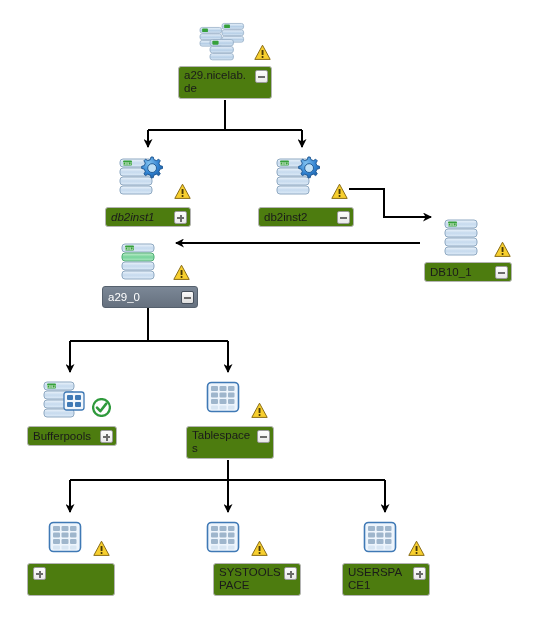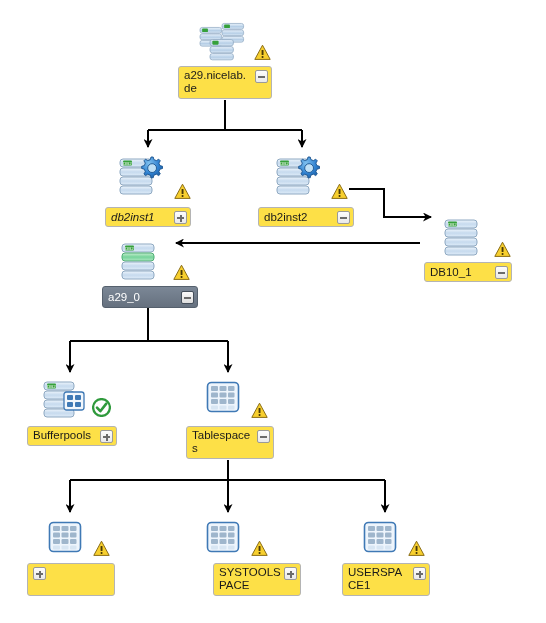--- a/index.html
+++ b/index.html
@@ -30,21 +30,21 @@
     width:52px;height:38px;
   }
   .node .badge{
     position:absolute;
     width:17px;height:17px;
   }
   .labelbox{
     position:absolute;
     box-sizing:border-box;
     border:1px solid #b4b4b4;
-    background:#fde047;
+    background:#4d7c0f;
     border-radius:3px;
     padding:2px 3px 2px 5px;
     font-size:11.5px;
     line-height:13px;
     color:#1a1a1a;
     display:flex;
     align-items:flex-start;
     justify-content:space-between;
     box-shadow:0 0 0 1px rgba(255,255,255,0.0);
   }
@@ -324,21 +324,21 @@
           <rect x="11" y="10" width="6" height="5" rx="1" fill="#3f79b5"></rect>
         </g>
       </svg>
     </div>
     <div class="badge" style="left:92px;top:398px;width:19px;height:19px;">
       <svg width="19" height="19" viewBox="0 0 19 19">
         <circle cx="9.5" cy="9.5" r="8.4" fill="#ffffff" stroke="#2f9a3c" stroke-width="2.3"></circle>
         <path d="M5,9.7 L8.3,13.2 L14.3,5.6" fill="none" stroke="#2f9a3c" stroke-width="2.6" stroke-linecap="round" stroke-linejoin="round"></path>
       </svg>
     </div>
-    <div class="labelbox" style="left:27px;top:426px;width:90px;height:20px;">
+    <div class="labelbox" style="left:27px;top:426px;width:90px;height:20px;align-items:center;">
       <span class="ltext">Bufferpools</span>
       <span class="togglebtn plus"></span>
     </div>
   </div>
 
   <div class="node">
     <div class="glyphwrap" style="left:206px;top:381px;width:36px;height:34px;">
       <svg width="36" height="34" viewBox="0 0 36 34">
         <rect x="1.5" y="1.5" width="31" height="29" rx="4" fill="#eef5fc" stroke="#3f79b5" stroke-width="1.6"></rect>
         <g fill="#9fb6cc">

